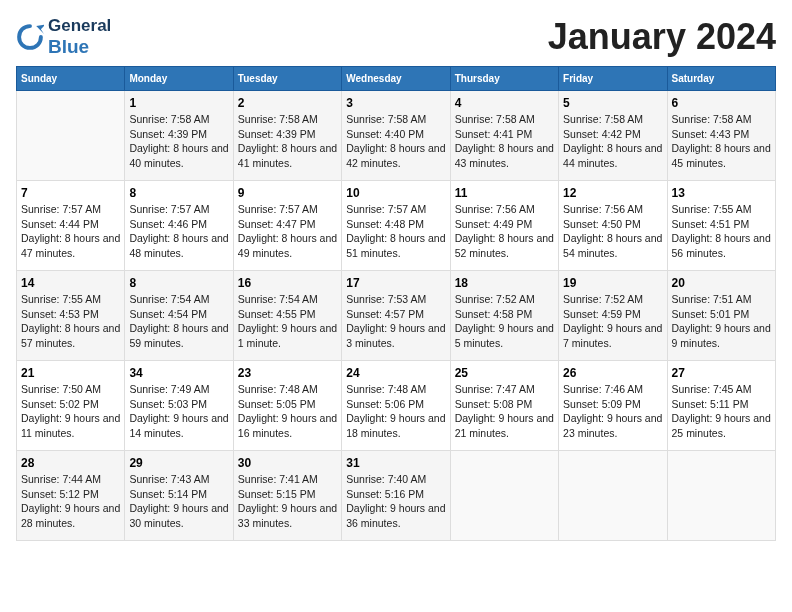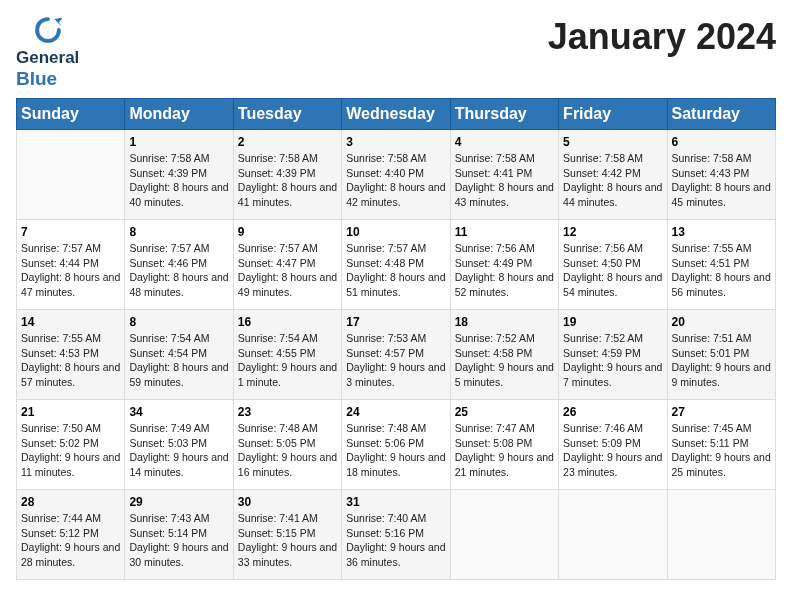--- a/index.html
+++ b/index.html
@@ -13,21 +13,20 @@
     .header {
       display: flex;
       justify-content: space-between;
       align-items: flex-start;
       margin-bottom: 8px;
     }
     .logo {
       display: flex;
       align-items: center;
       gap: 4px;
-      flex-direction: column;
     }
     .logo-icon {
       width: 28px;
       height: 28px;
     }
     .title-block {
       text-align: center;
     }
     .calendar-title {
       font-size: 36px;
@@ -43,21 +42,21 @@
       border-collapse: collapse;
       font-size: 11px;
     }
     thead tr {
       background-color: #2e75b6;
       color: #fff;
     }
     thead th {
       padding: 6px 4px;
       text-align: left;
-      font-size: 16px;
+      font-size: 10px;
       font-weight: bold;
       border: 1px solid #1a5a9a;
     }
     tbody tr {
       border-bottom: 1px solid #ccc;
     }
     tbody tr:nth-child(odd) {
       background-color: #f5f5f5;
     }
     tbody tr:nth-child(even) {

